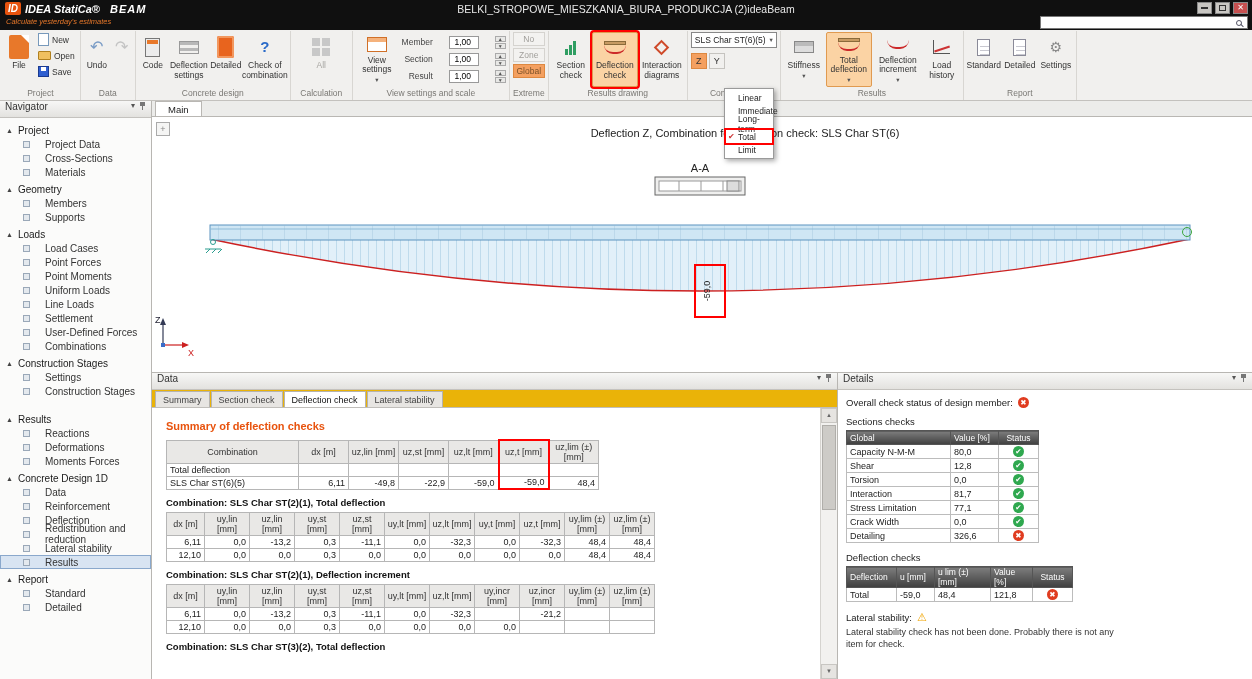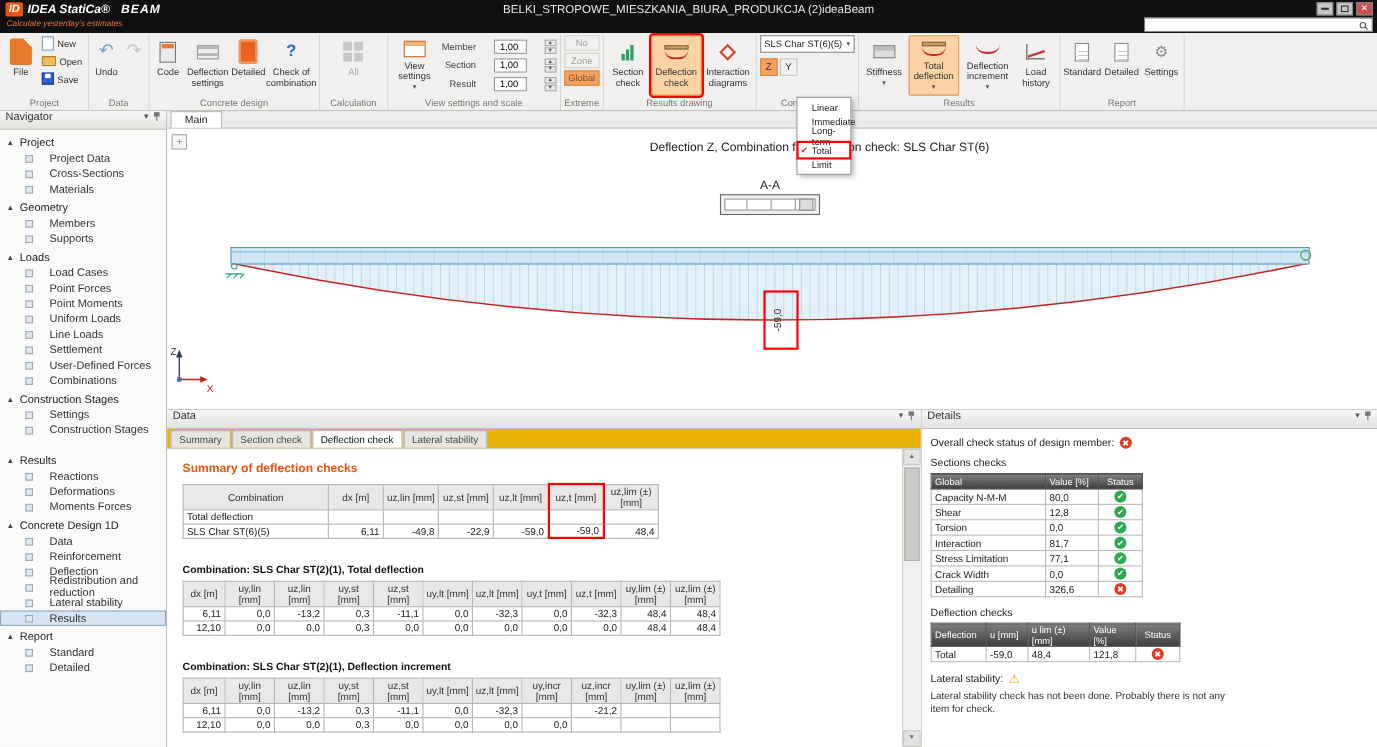--- a/index.html
+++ b/index.html
@@ -108,21 +108,21 @@
   .view-area{height:255px;background:#fff;position:relative}
   .fitbox{position:absolute;left:4px;top:5px;width:14px;height:14px;border:1px solid #aaa;background:#f5f5f4;color:#888;font-size:9px;line-height:12px;text-align:center}
 
   .bottomrow{flex:1;display:flex;border-top:1px solid #b8b6b2;min-height:0}
   .data-panel{width:686px;border-right:1px solid #b8b6b2;display:flex;flex-direction:column;background:#fff}
   .dtabs{height:18px;background:#eab308;border-bottom:1px solid #c0beba;display:flex;align-items:flex-end;padding:2px 0 0 3px;gap:1px}
   .dtab{height:16px;border:1px solid #b5b3af;border-bottom:none;background:#e7e5e2;padding:0 7px;font-size:9px;display:flex;align-items:center;color:#444}
   .dtab.active{background:#fff;color:#111}
   .data-content{flex:1;position:relative;overflow:hidden;padding:8px 24px 0 14px;background:#fff}
   .oh{color:#e8530e;font-weight:bold;font-size:11px;margin:4px 0 7px}
-  .cap{font-weight:bold;font-size:9.5px;margin:23px 0 4px;color:#111}
+  .cap{font-weight:bold;font-size:9.5px;margin:7px 0 4px;color:#111}
   .tbl{border-collapse:collapse;font-size:9px;table-layout:fixed}
   .tbl td{border:1px solid #b6b6b6;height:13px;padding:0 3px;text-align:right;color:#222;background:#fff;overflow:hidden}
   .tbl tr:first-child td{background:#e9e8e6;text-align:center;color:#333;vertical-align:middle;padding:1px 2px;height:auto;line-height:10px}
   .sum-tbl td{width:50px}
   .sum-tbl td:first-child{width:132px;text-align:left}
   .sum-tbl tr:first-child td:first-child{text-align:center}
   .span-tbl td{width:45px}
   .span-tbl td:first-child{width:38px}
   .rc-t{border-top:2px solid #f00!important;border-left:2px solid #f00!important;border-right:2px solid #f00!important}
   .rc-m{border-left:2px solid #f00!important;border-right:2px solid #f00!important}

